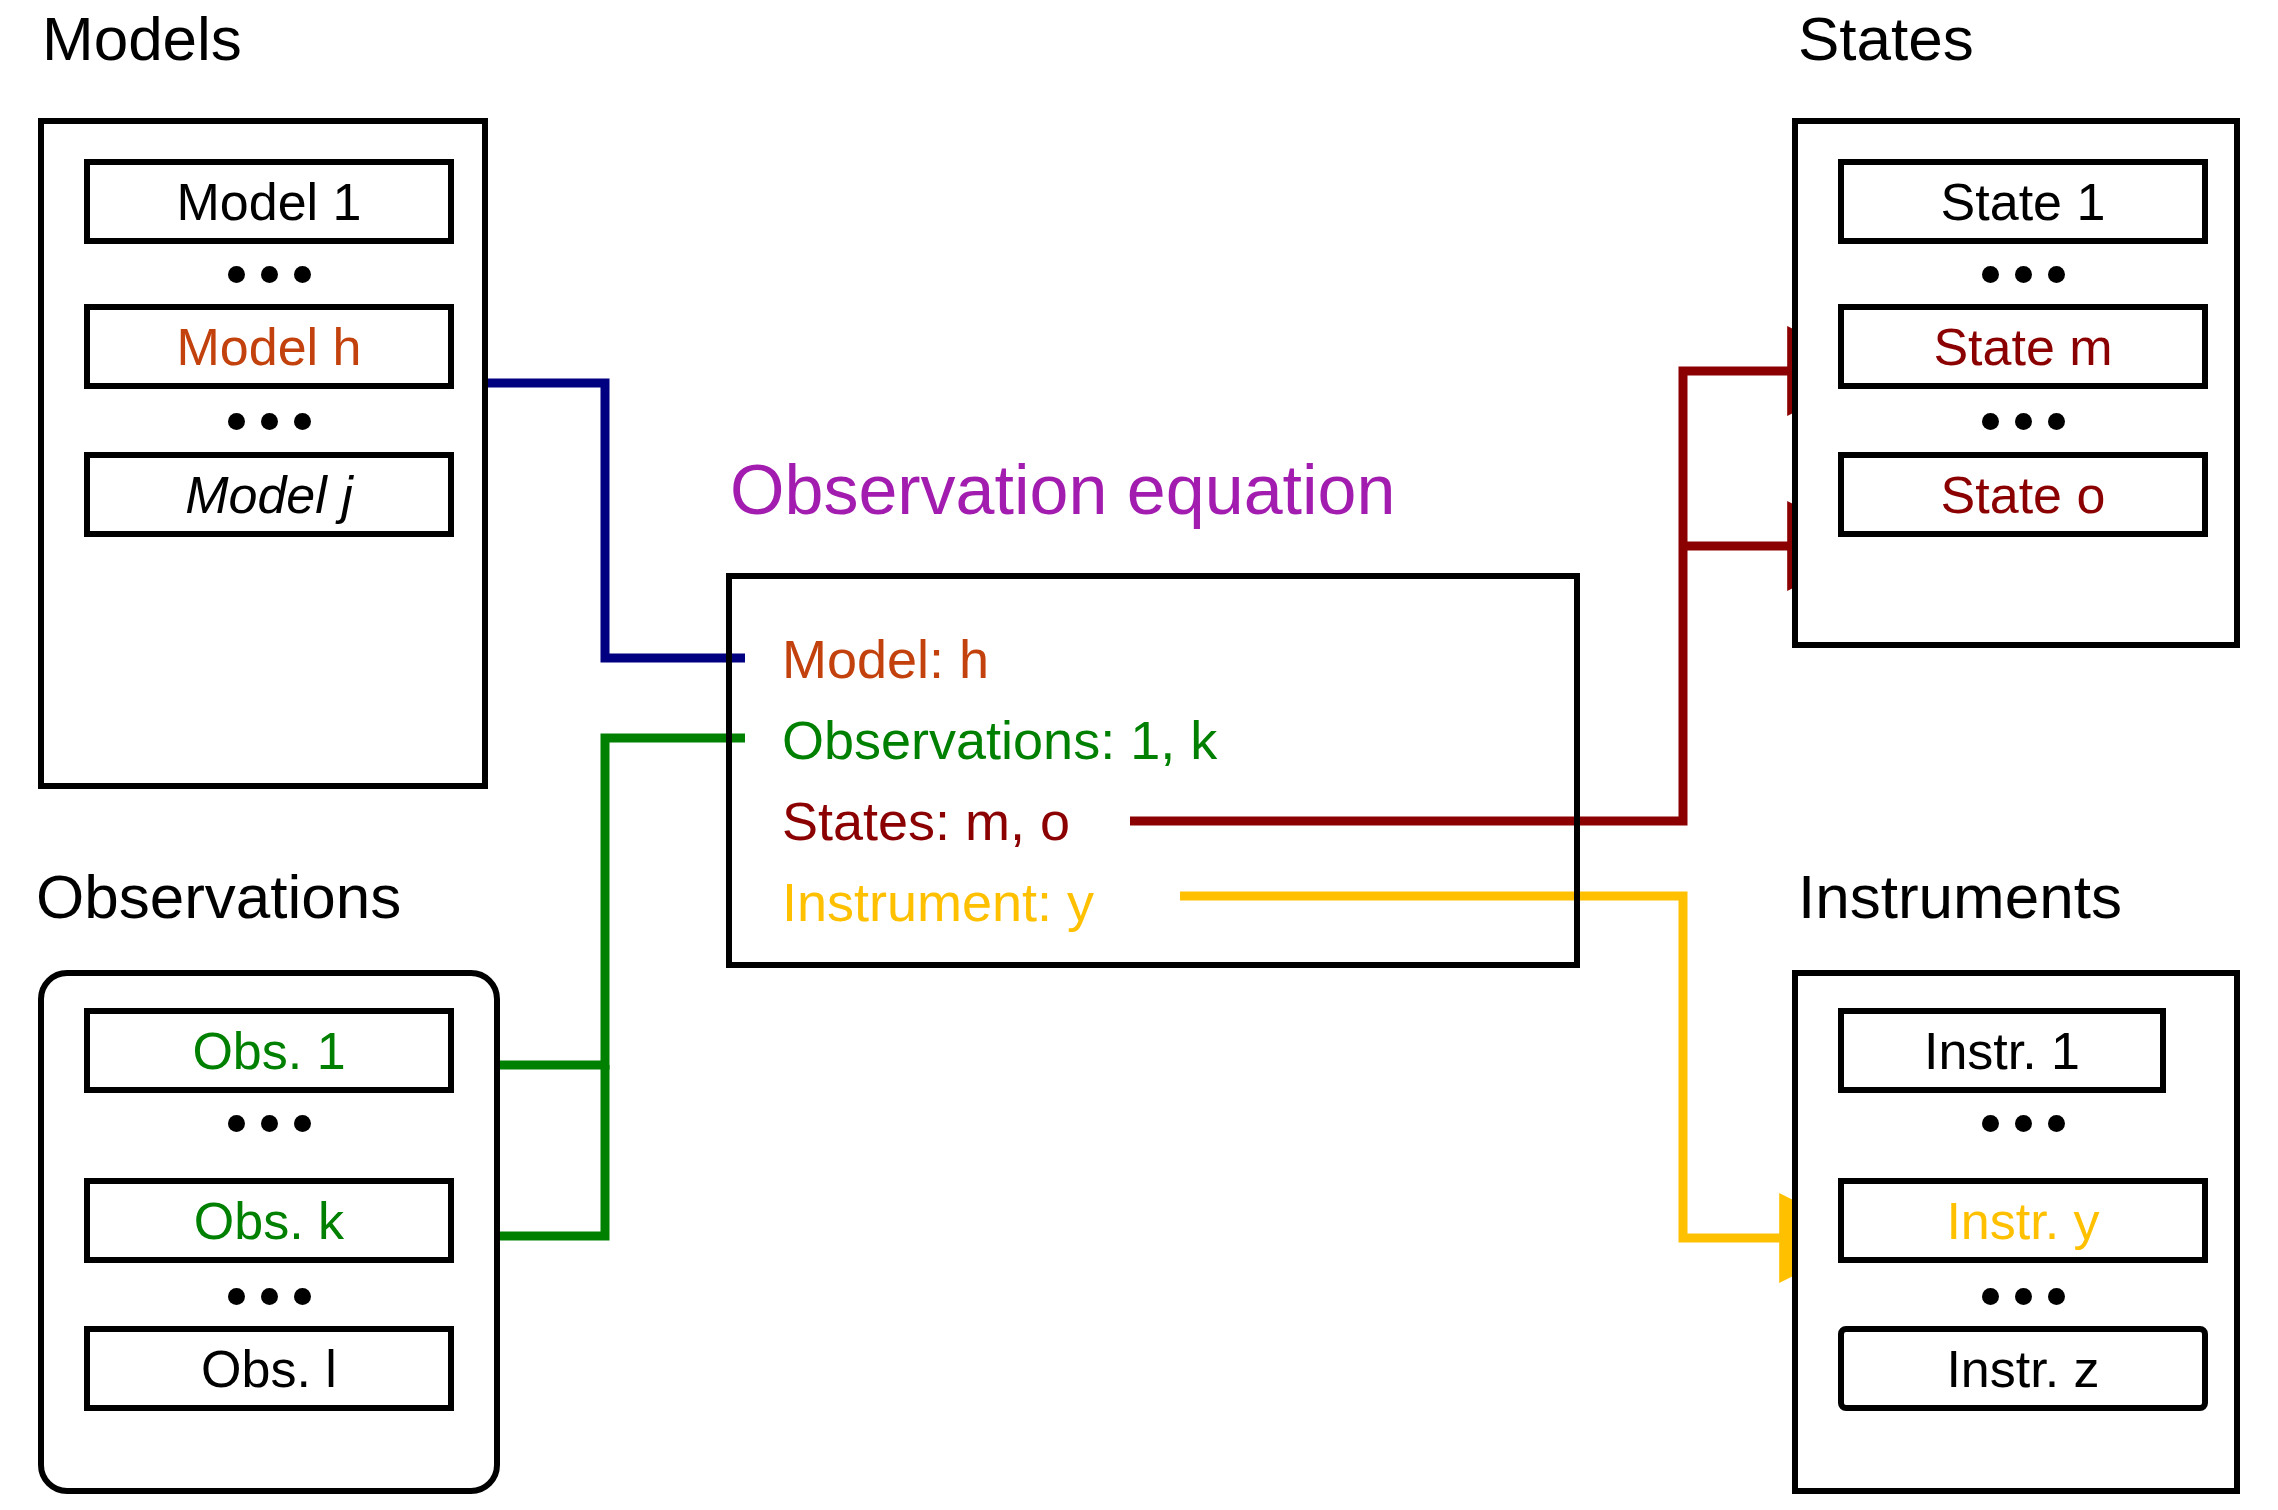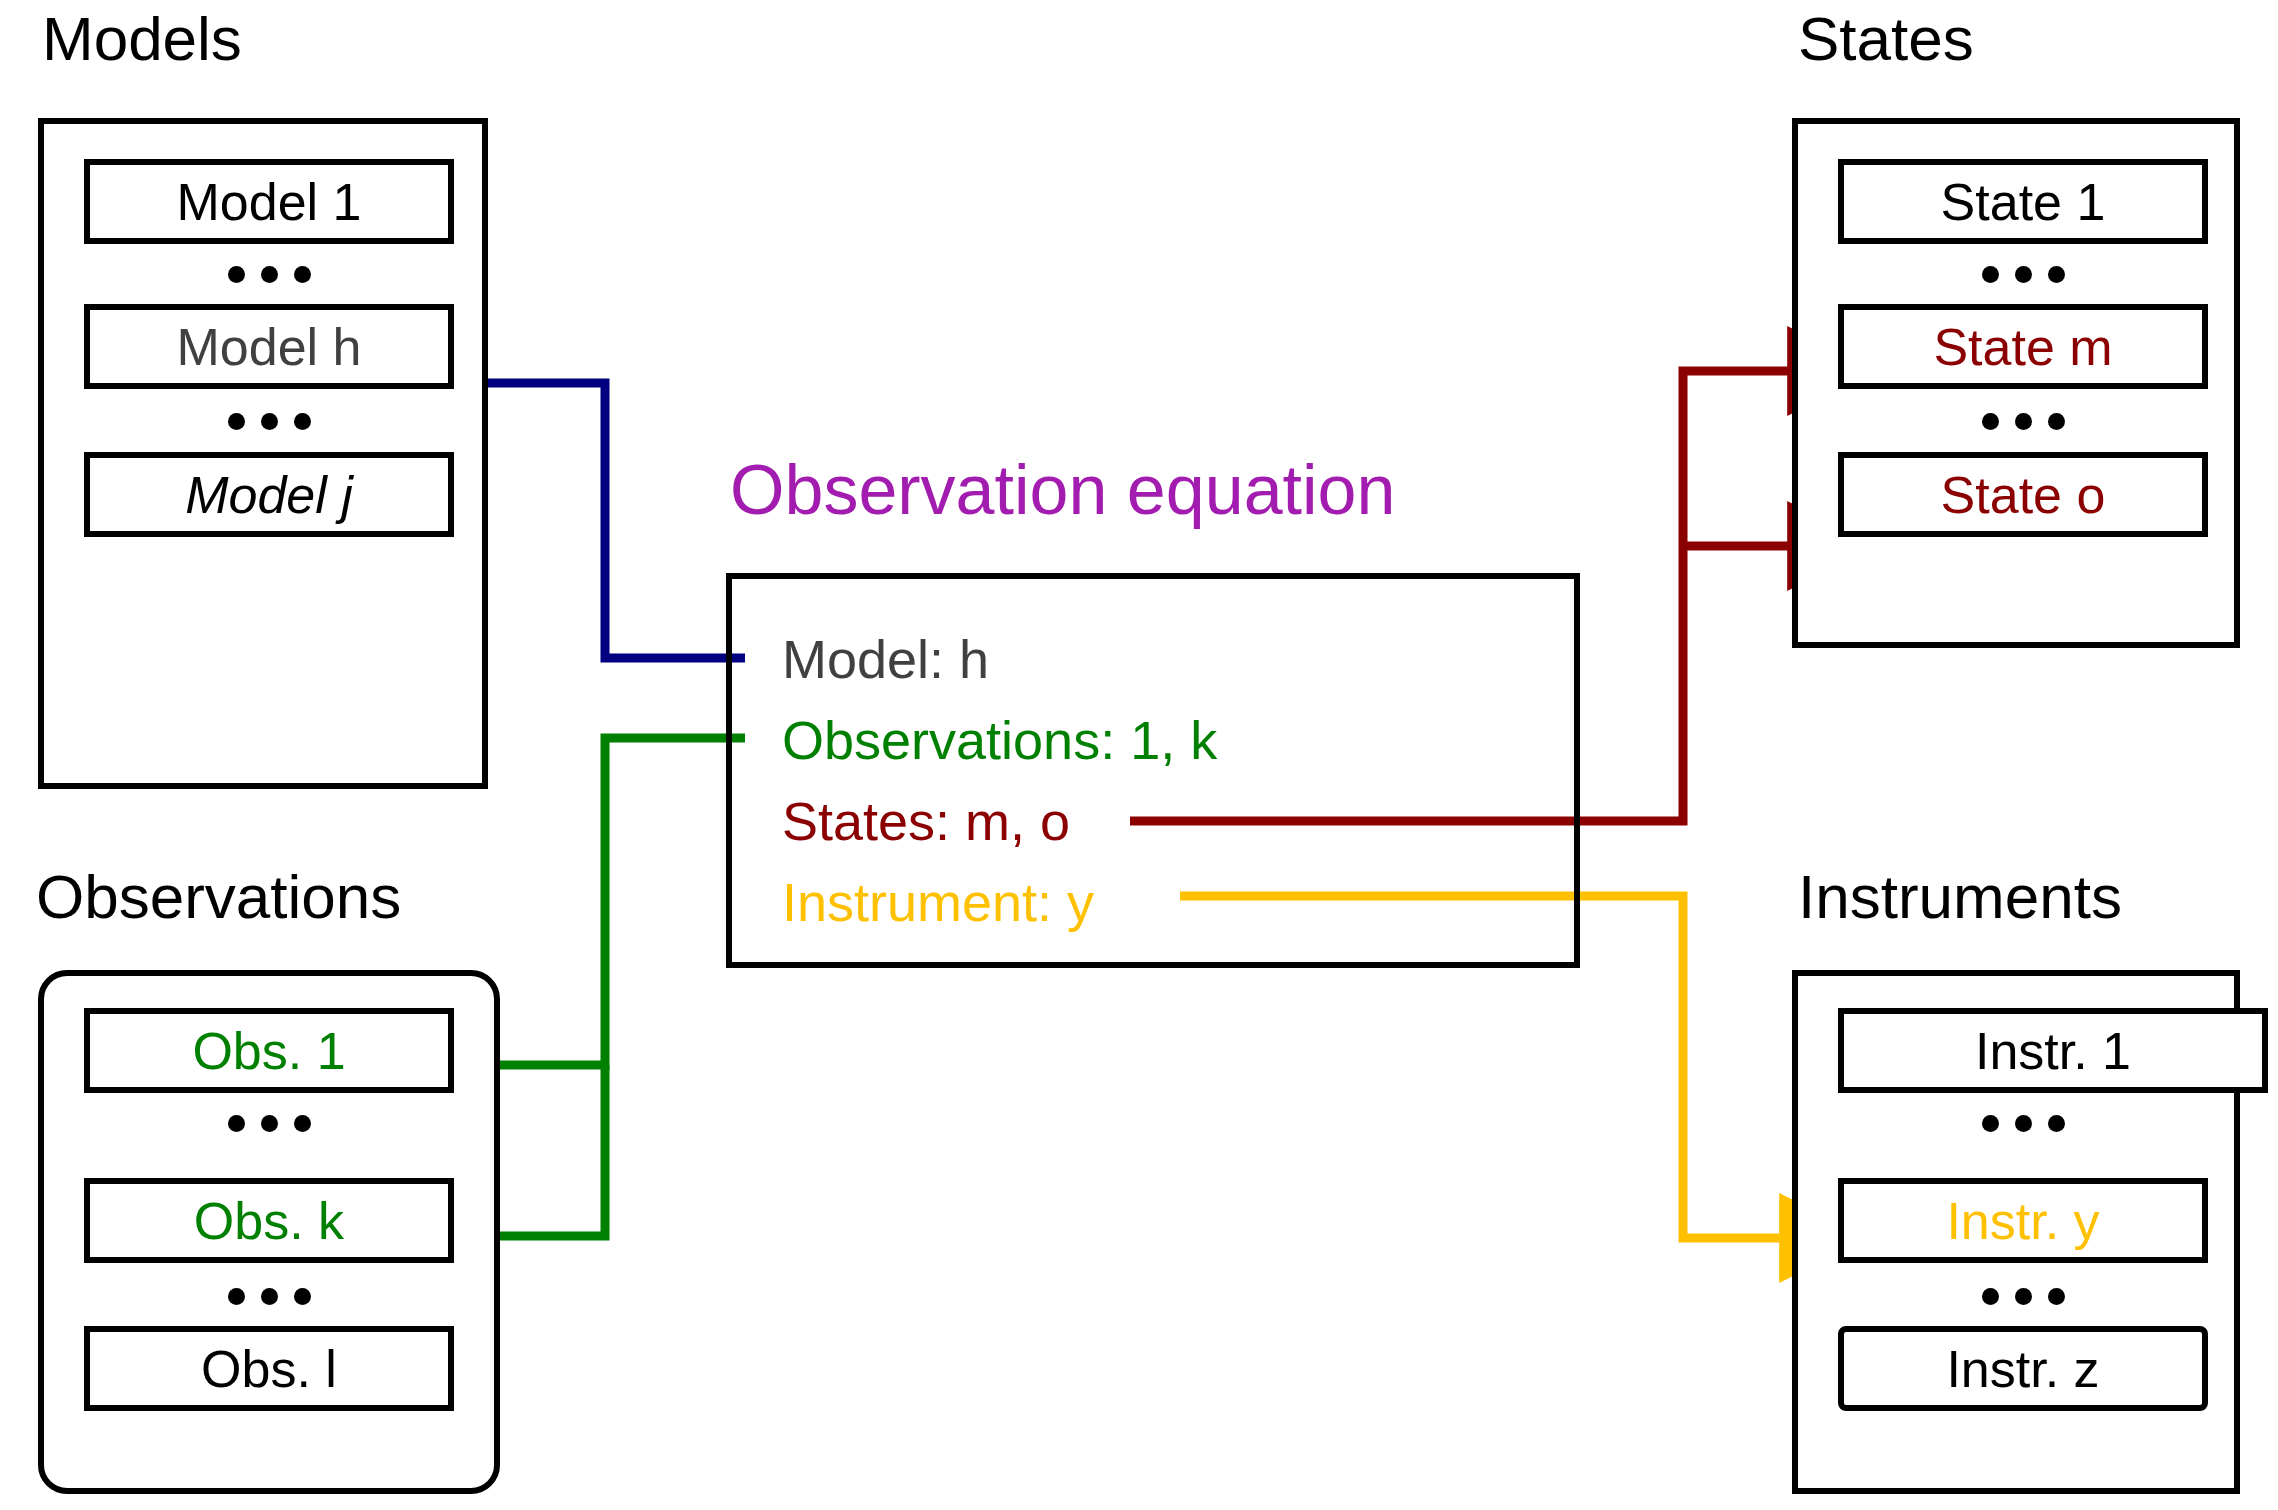--- a/index.html
+++ b/index.html
@@ -25,21 +25,21 @@
 
   .ellipsis{position:absolute;display:flex;align-items:center;justify-content:center;
             gap:16px;}
   .ellipsis i{display:block;width:17px;height:17px;background:#000;border-radius:50%;}
 
   
   .eq-title{position:absolute;font-size:70px;line-height:70px;color:#a21caf;white-space:nowrap;}
   .eq-box{position:absolute;box-sizing:border-box;border:6px solid #000;background:transparent;}
   .eq-line{position:absolute;font-size:54px;line-height:54px;white-space:nowrap;}
 
-  .c-model{color:#404040;}
+  .c-model{color:#c2410c;}
   .c-obs{color:#008000;}
   .c-state{color:#8B0000;}
   .c-instr{color:#FFC000;}
   .c-black{color:#000000;}
 </style>
 </head>
 <body>
 
 <div id="stage">
 
@@ -143,21 +143,21 @@
       <i></i>
       <i></i>
     </div>
 
     <div class="chip c-black" style="left:40px;top:350px;width:370px;height:85px;">Obs. l</div>
   </div>
 
   <div class="group-title" style="left:1798px;top:866px;">Instruments</div>
 
   <div class="group" style="left:1792px;top:970px;width:448px;height:524px;">
-    <div class="chip c-black" style="left:40px;top:32px;width:430px;height:85px;">Instr. 1</div>
+    <div class="chip c-black" style="left:40px;top:32px;width:328px;height:85px;">Instr. 1</div>
 
     <div class="ellipsis" style="left:40px;top:122px;width:370px;height:50px;">
       <i></i>
       <i></i>
       <i></i>
     </div>
 
     <div class="chip c-instr" style="left:40px;top:202px;width:370px;height:85px;">Instr. y</div>
 
     <div class="ellipsis" style="left:40px;top:295px;width:370px;height:50px;">

